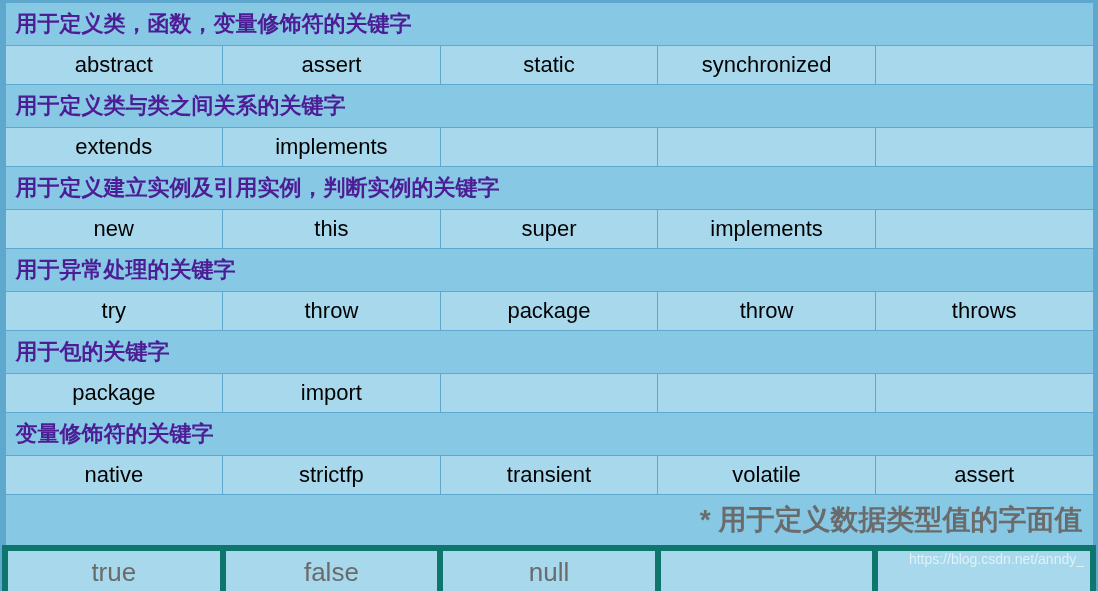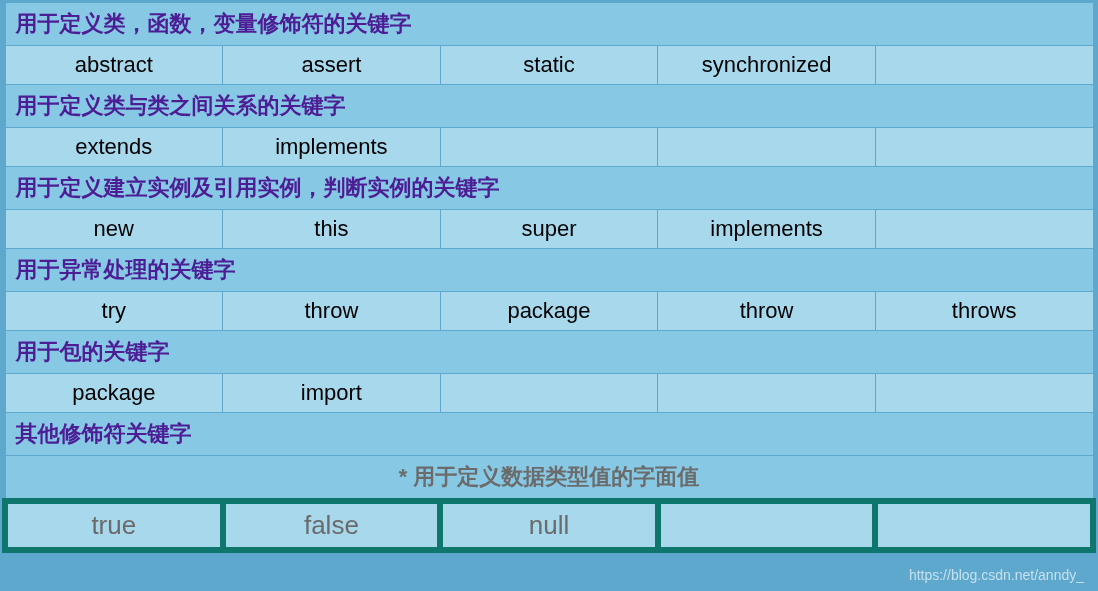--- a/index.html
+++ b/index.html
@@ -23,25 +23,25 @@
       font-weight: bold;
       font-size: 22px;
       padding: 6px 10px;
       color: #4c1d95;
       border: 1px solid #5da8cc;
       text-align: left;
     }
     .header-row-gray td {
       background: #87c8e4;
       font-weight: bold;
-      font-size: 22px;
+      font-size: 28px;
       padding: 6px 10px;
       color: #6b6b6b;
       border: 1px solid #5da8cc;
-      text-align: center;
+      text-align: right;
     }
     .data-row td {
       background: #a7d8ec;
       font-size: 22px;
       padding: 6px 8px;
       color: #000;
       text-align: center;
       border: 1px solid #5da8cc;
       width: 20%;
       height: 32px;
@@ -51,21 +51,21 @@
       font-size: 26px;
       padding: 6px 8px;
       color: #6b6b6b;
       text-align: center;
       border: 6px solid #0f766e;
       width: 20%;
       height: 34px;
     }
     .watermark {
       position: absolute;
-      bottom: 8px;
+      bottom: 24px;
       right: 14px;
       font-size: 14px;
       color: rgba(255,255,255,0.65);
       font-family: Arial, sans-serif;
     }
   </style>
 </head>
 <body>
 
 <table class="table">
@@ -114,21 +114,28 @@
         <td colspan="5">用于包的关键字</td>
       </tr>
       <tr class="data-row">
         <td>package</td>
         <td>import</td>
         <td></td>
         <td></td>
         <td></td>
       </tr>
       <tr class="header-row">
-        <td colspan="5">其他修饰符关键字</td>
+        <td colspan="5">变量修饰符的关键字</td>
+      </tr>
+      <tr class="data-row">
+        <td>native</td>
+        <td>strictfp</td>
+        <td>transient</td>
+        <td>volatile</td>
+        <td>assert</td>
       </tr>
       <tr class="header-row-gray">
         <td colspan="5">* 用于定义数据类型值的字面值</td>
       </tr>
       <tr class="data-row-gray">
         <td>true</td>
         <td>false</td>
         <td>null</td>
         <td></td>
         <td></td>

